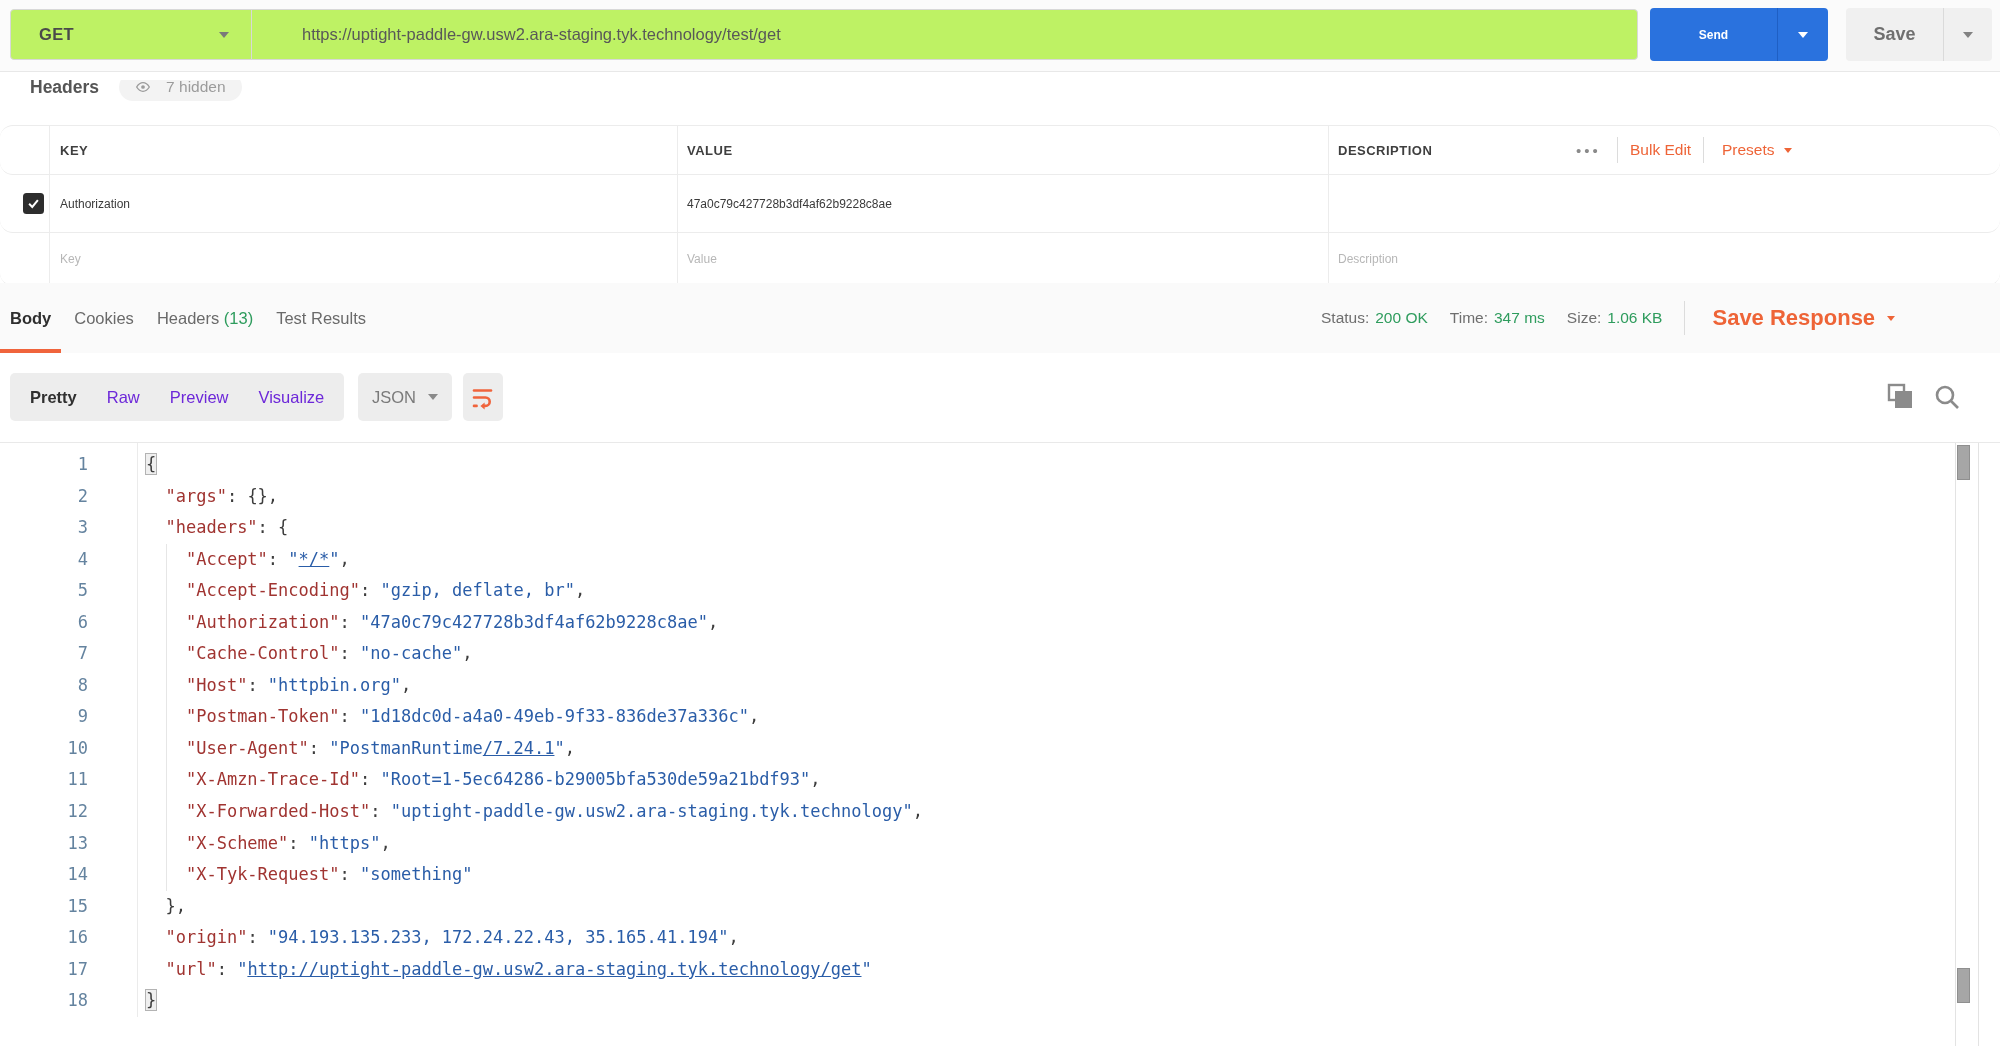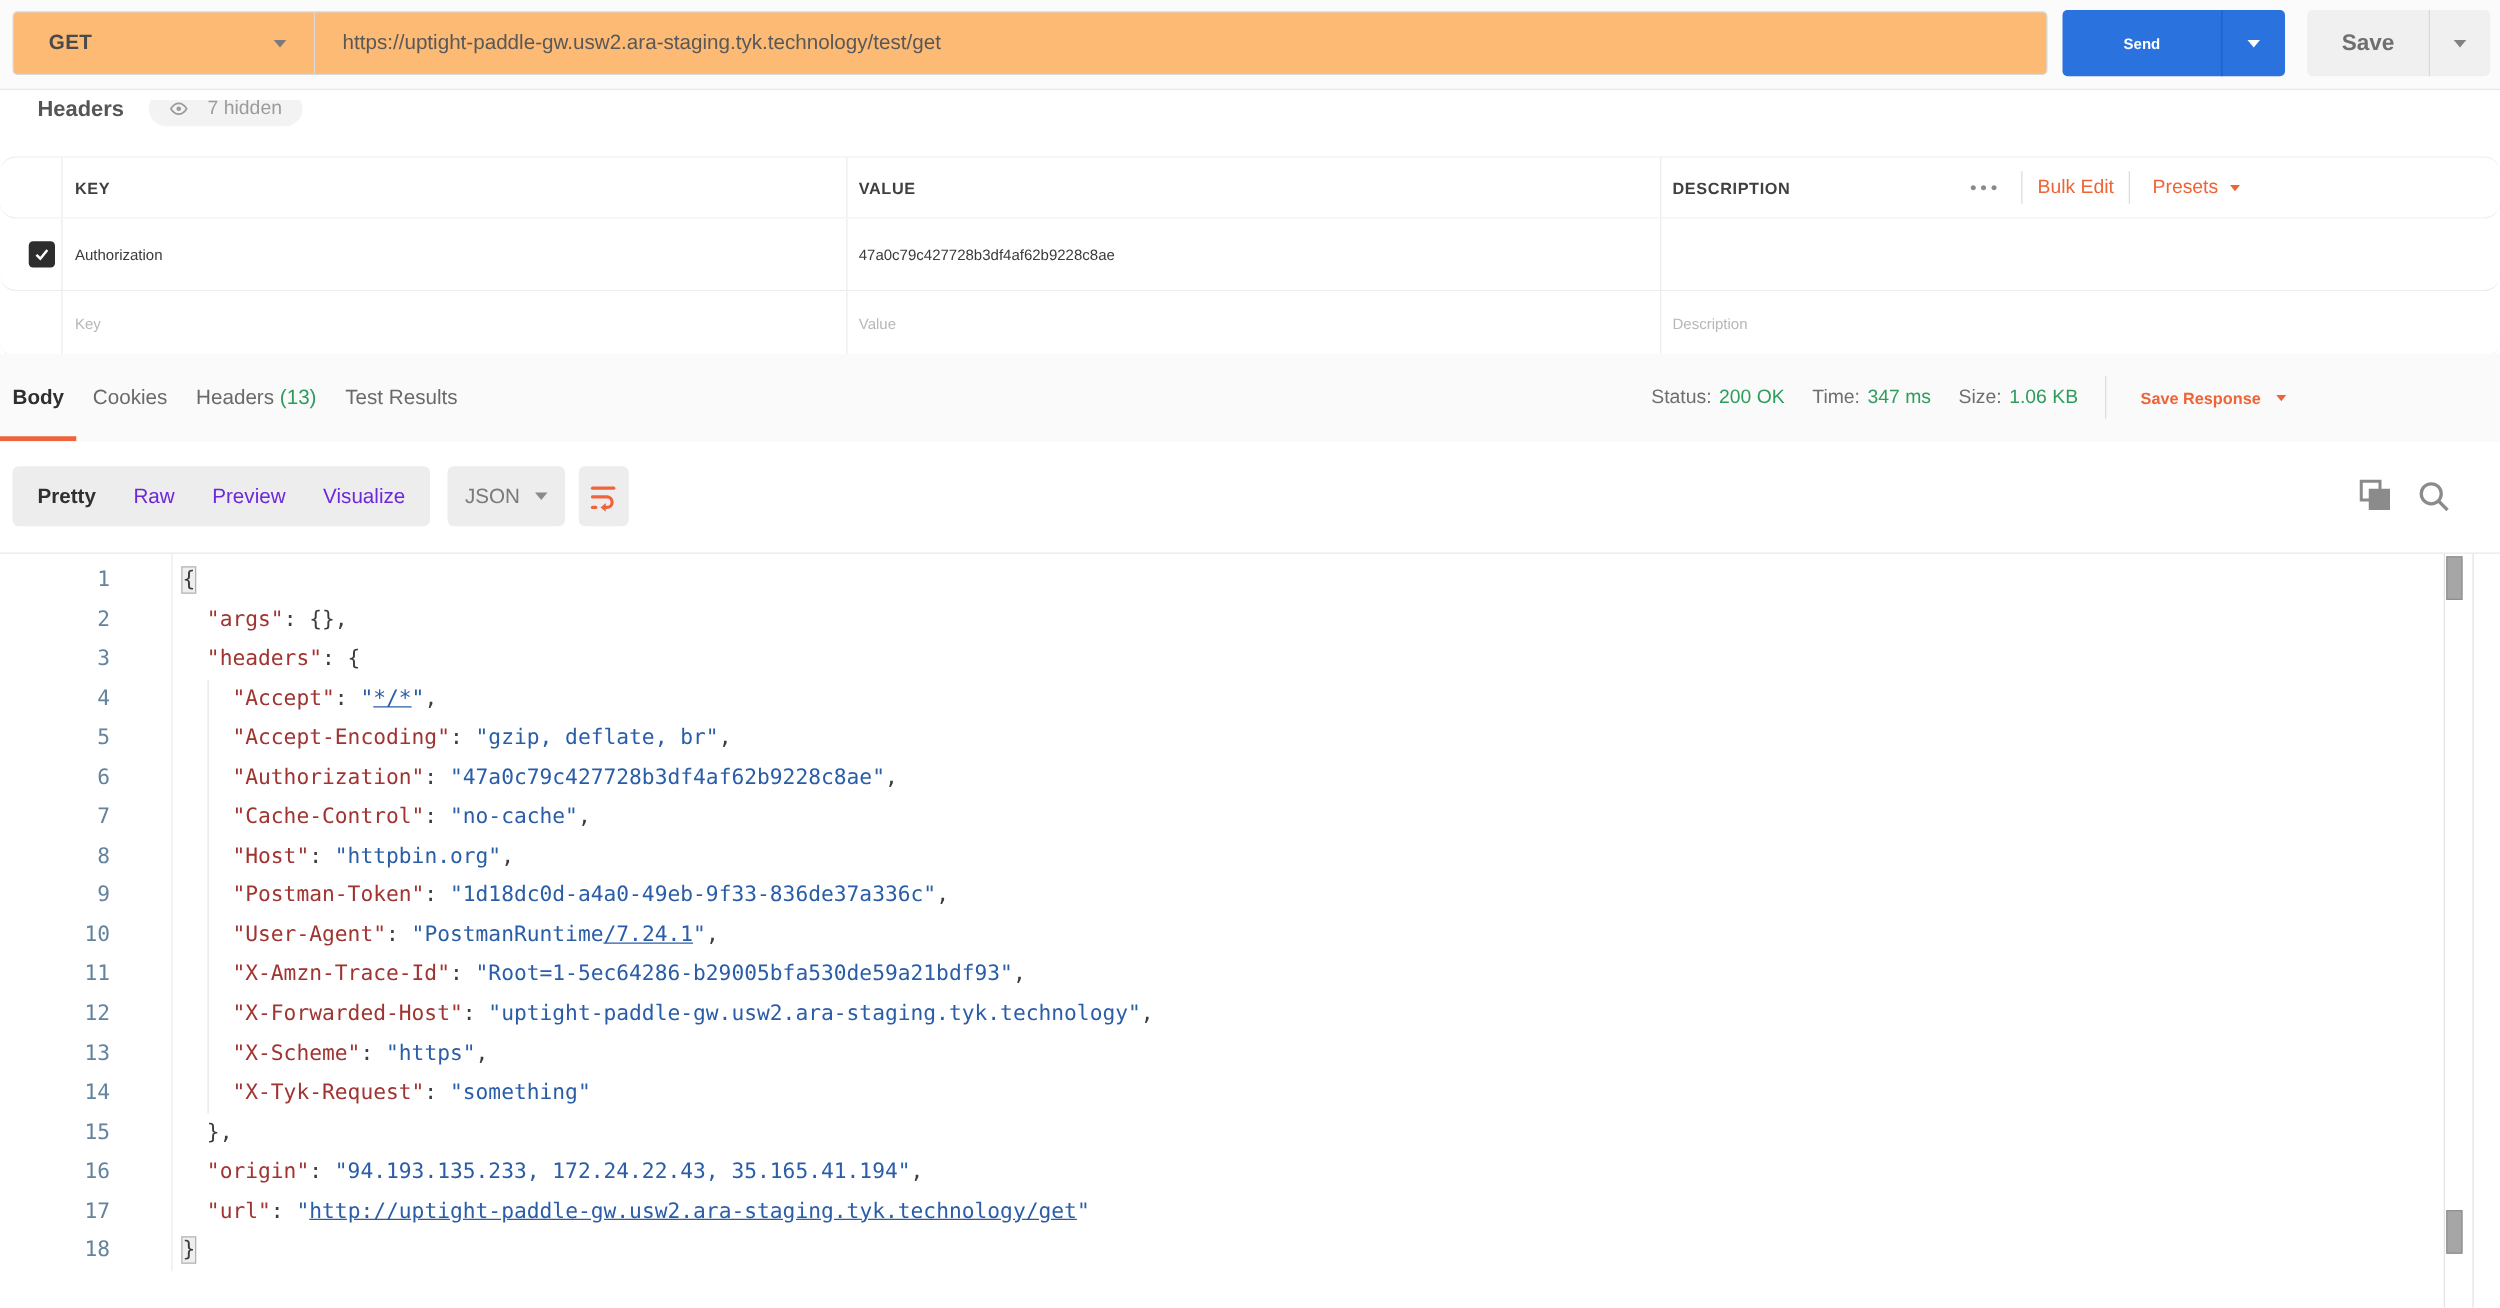--- a/index.html
+++ b/index.html
@@ -1,20 +1,20 @@
 <!DOCTYPE html>
 <html><head>
 <meta charset="utf-8">
 <style>
   html,body{margin:0;padding:0;background:#fff;}
   body{width:2000px;height:1046px;overflow:hidden;font-family:"Liberation Sans","DejaVu Sans",sans-serif;-webkit-font-smoothing:antialiased;position:relative;}
 
   
   .topbar{position:absolute;left:0;top:0;width:2000px;height:71px;background:#fbfbfb;border-bottom:1px solid #e8e8e8;}
-  .method-url{position:absolute;left:10px;top:9px;width:1626px;height:49px;border:1px solid #d8d8d8;border-radius:4px;background:#fdba74;display:flex;align-items:stretch;}
+  .method-url{position:absolute;left:10px;top:9px;width:1626px;height:49px;border:1px solid #d8d8d8;border-radius:4px;background:#bef264;display:flex;align-items:stretch;gap:28px;}
   .method-seg{width:190px;display:flex;align-items:center;justify-content:space-between;padding:0 22px 0 28px;border-right:1px solid #d8d8d8;cursor:pointer;}
   .method-seg .mtxt{font-size:16.5px;font-weight:700;color:#4a4a4a;letter-spacing:.3px;}
   .url-seg{flex:1;display:flex;align-items:center;padding-left:22px;font-size:16.5px;color:#585858;white-space:nowrap;overflow:hidden;}
   .caret{width:0;height:0;border-left:5.5px solid transparent;border-right:5.5px solid transparent;border-top:6.5px solid currentColor;display:inline-block;}
   .caret.sm{border-left-width:4.5px;border-right-width:4.5px;border-top-width:5.5px;}
   .send-btn{position:absolute;left:1650px;top:8px;width:178px;height:53px;border-radius:4px;background:#2a72de;display:flex;cursor:pointer;}
   .send-main{flex:1;display:flex;align-items:center;justify-content:center;color:#fff;font-size:12px;font-weight:600;}
   .send-caret{width:50px;display:flex;align-items:center;justify-content:center;color:#fff;border-left:1px solid #1f5fc4;}
   .save-btn{position:absolute;left:1846px;top:8px;width:146px;height:53px;border-radius:4px;background:#f0f0f0;display:flex;cursor:pointer;}
   .save-main{flex:1;display:flex;align-items:center;justify-content:center;color:#6f6f6f;font-size:18px;font-weight:600;}
@@ -46,21 +46,21 @@
   .resp-band{position:absolute;left:0;top:283px;width:2000px;height:70px;background:#fafafa;border-bottom:1px solid #e5e5e5;text-align:right;}
   .resp-tabs{position:absolute;left:0;top:0;height:70px;display:flex;}
   .rtab{position:relative;height:100%;display:flex;align-items:center;padding:0 10px;margin-right:3px;font-size:16.5px;color:#6a6a6a;cursor:pointer;white-space:pre;}
   .rtab.active{color:#2f2f2f;font-weight:600;}
   .rtab.active::after{content:"";position:absolute;left:0;right:0;bottom:0;height:4px;background:#f0643c;}
   .rtab .cnt{color:#2e9c5d;}
   .resp-meta{position:absolute;left:1321px;top:0;height:70px;display:flex;align-items:center;font-size:15.5px;}
   .m-label{color:#6e6e6e;margin-right:6px;}
   .m-val{color:#2e9c5d;margin-right:22px;}
   .m-div{width:1px;height:34px;background:#dcdcdc;margin:0 14px 0 0;}
-  .save-resp{display:flex;align-items:center;gap:12px;color:#ee6437;font-size:13px;font-weight:600;cursor:pointer;margin-left:13px;}
+  .save-resp{display:flex;align-items:center;gap:12px;color:#ee6437;font-size:22px;font-weight:600;cursor:pointer;margin-left:13px;}
 
   
   .toolbar{position:absolute;left:0;top:353px;width:2000px;height:89px;background:#fff;}
   .view-group{position:absolute;left:10px;top:20px;height:48px;background:#ededed;border-radius:5px;display:flex;align-items:center;padding:0 5px;}
   .vtab{padding:0 15px;font-size:16.5px;color:#6d28d9;cursor:pointer;height:100%;display:flex;align-items:center;}
   .vtab.active{color:#303030;font-weight:600;}
   .fmt-group{position:absolute;left:358px;top:20px;height:48px;background:#ededed;border-radius:5px;display:flex;align-items:center;gap:12px;padding:0 14px;color:#7a7a7a;font-size:16.5px;cursor:pointer;}
   .wrap-group{position:absolute;left:463px;top:20px;width:40px;height:48px;background:#ededed;border-radius:5px;display:flex;align-items:center;justify-content:center;cursor:pointer;}
   .tool-icon{position:absolute;top:29px;cursor:pointer;}
 

